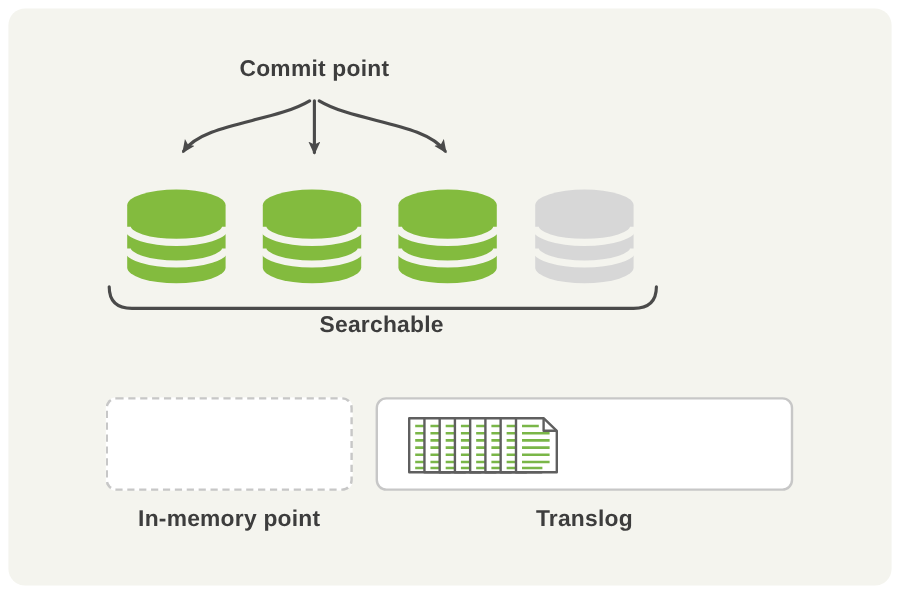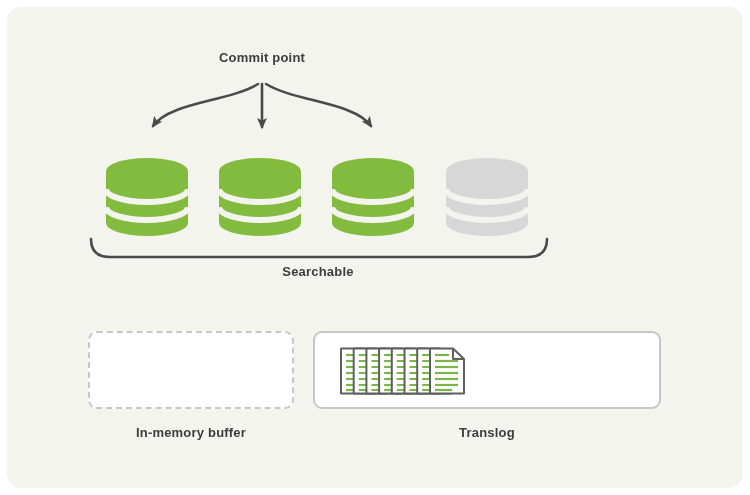--- a/index.html
+++ b/index.html
@@ -23,21 +23,21 @@
   .panel{
     position:absolute;inset:7px;
     background:var(--background);
     border-radius:14px;
   }
   .label{
     position:absolute;
     width:300px;
     text-align:center;
     font-weight:700;
-    font-size:13px;
+    font-size:19px;
     line-height:24px;
     color:var(--text);
     letter-spacing:0.2px;
   }
   .label-commit{left:112px;top:46px;}
   .label-searchable{left:168px;top:260px;}
   .label-buffer{left:41px;top:421px;}
   .label-translog{left:337px;top:421px;}
   .box{
     position:absolute;
@@ -97,21 +97,21 @@
 </head>
 <body>
 
 <div class="panel"></div>
 
 <div class="box box-dashed"></div>
 <div class="box box-solid"></div>
 
 <div class="label label-commit">Commit point</div>
 <div class="label label-searchable">Searchable</div>
-<div class="label label-buffer">In-memory buffer</div>
+<div class="label label-buffer">In-memory point</div>
 <div class="label label-translog">Translog</div>
 
 <svg class="overlay" width="750" height="495" viewBox="0 0 750 495">
   <defs>
     <marker id="arrowhead" markerUnits="userSpaceOnUse" markerWidth="14" markerHeight="14" refX="9" refY="5" orient="auto">
       <path d="M0,0 L11,5 L0,10 L2.5,5 Z" fill="#4a4a4a"></path>
     </marker>
     <symbol id="tpage" viewBox="0 0 40 48">
       <path class="tpage-outline" d="M3,1.5 H26 L37,12 V46.5 H3 Z"></path>
       <path class="tpage-fold" d="M26,1.5 V12 H37"></path>

